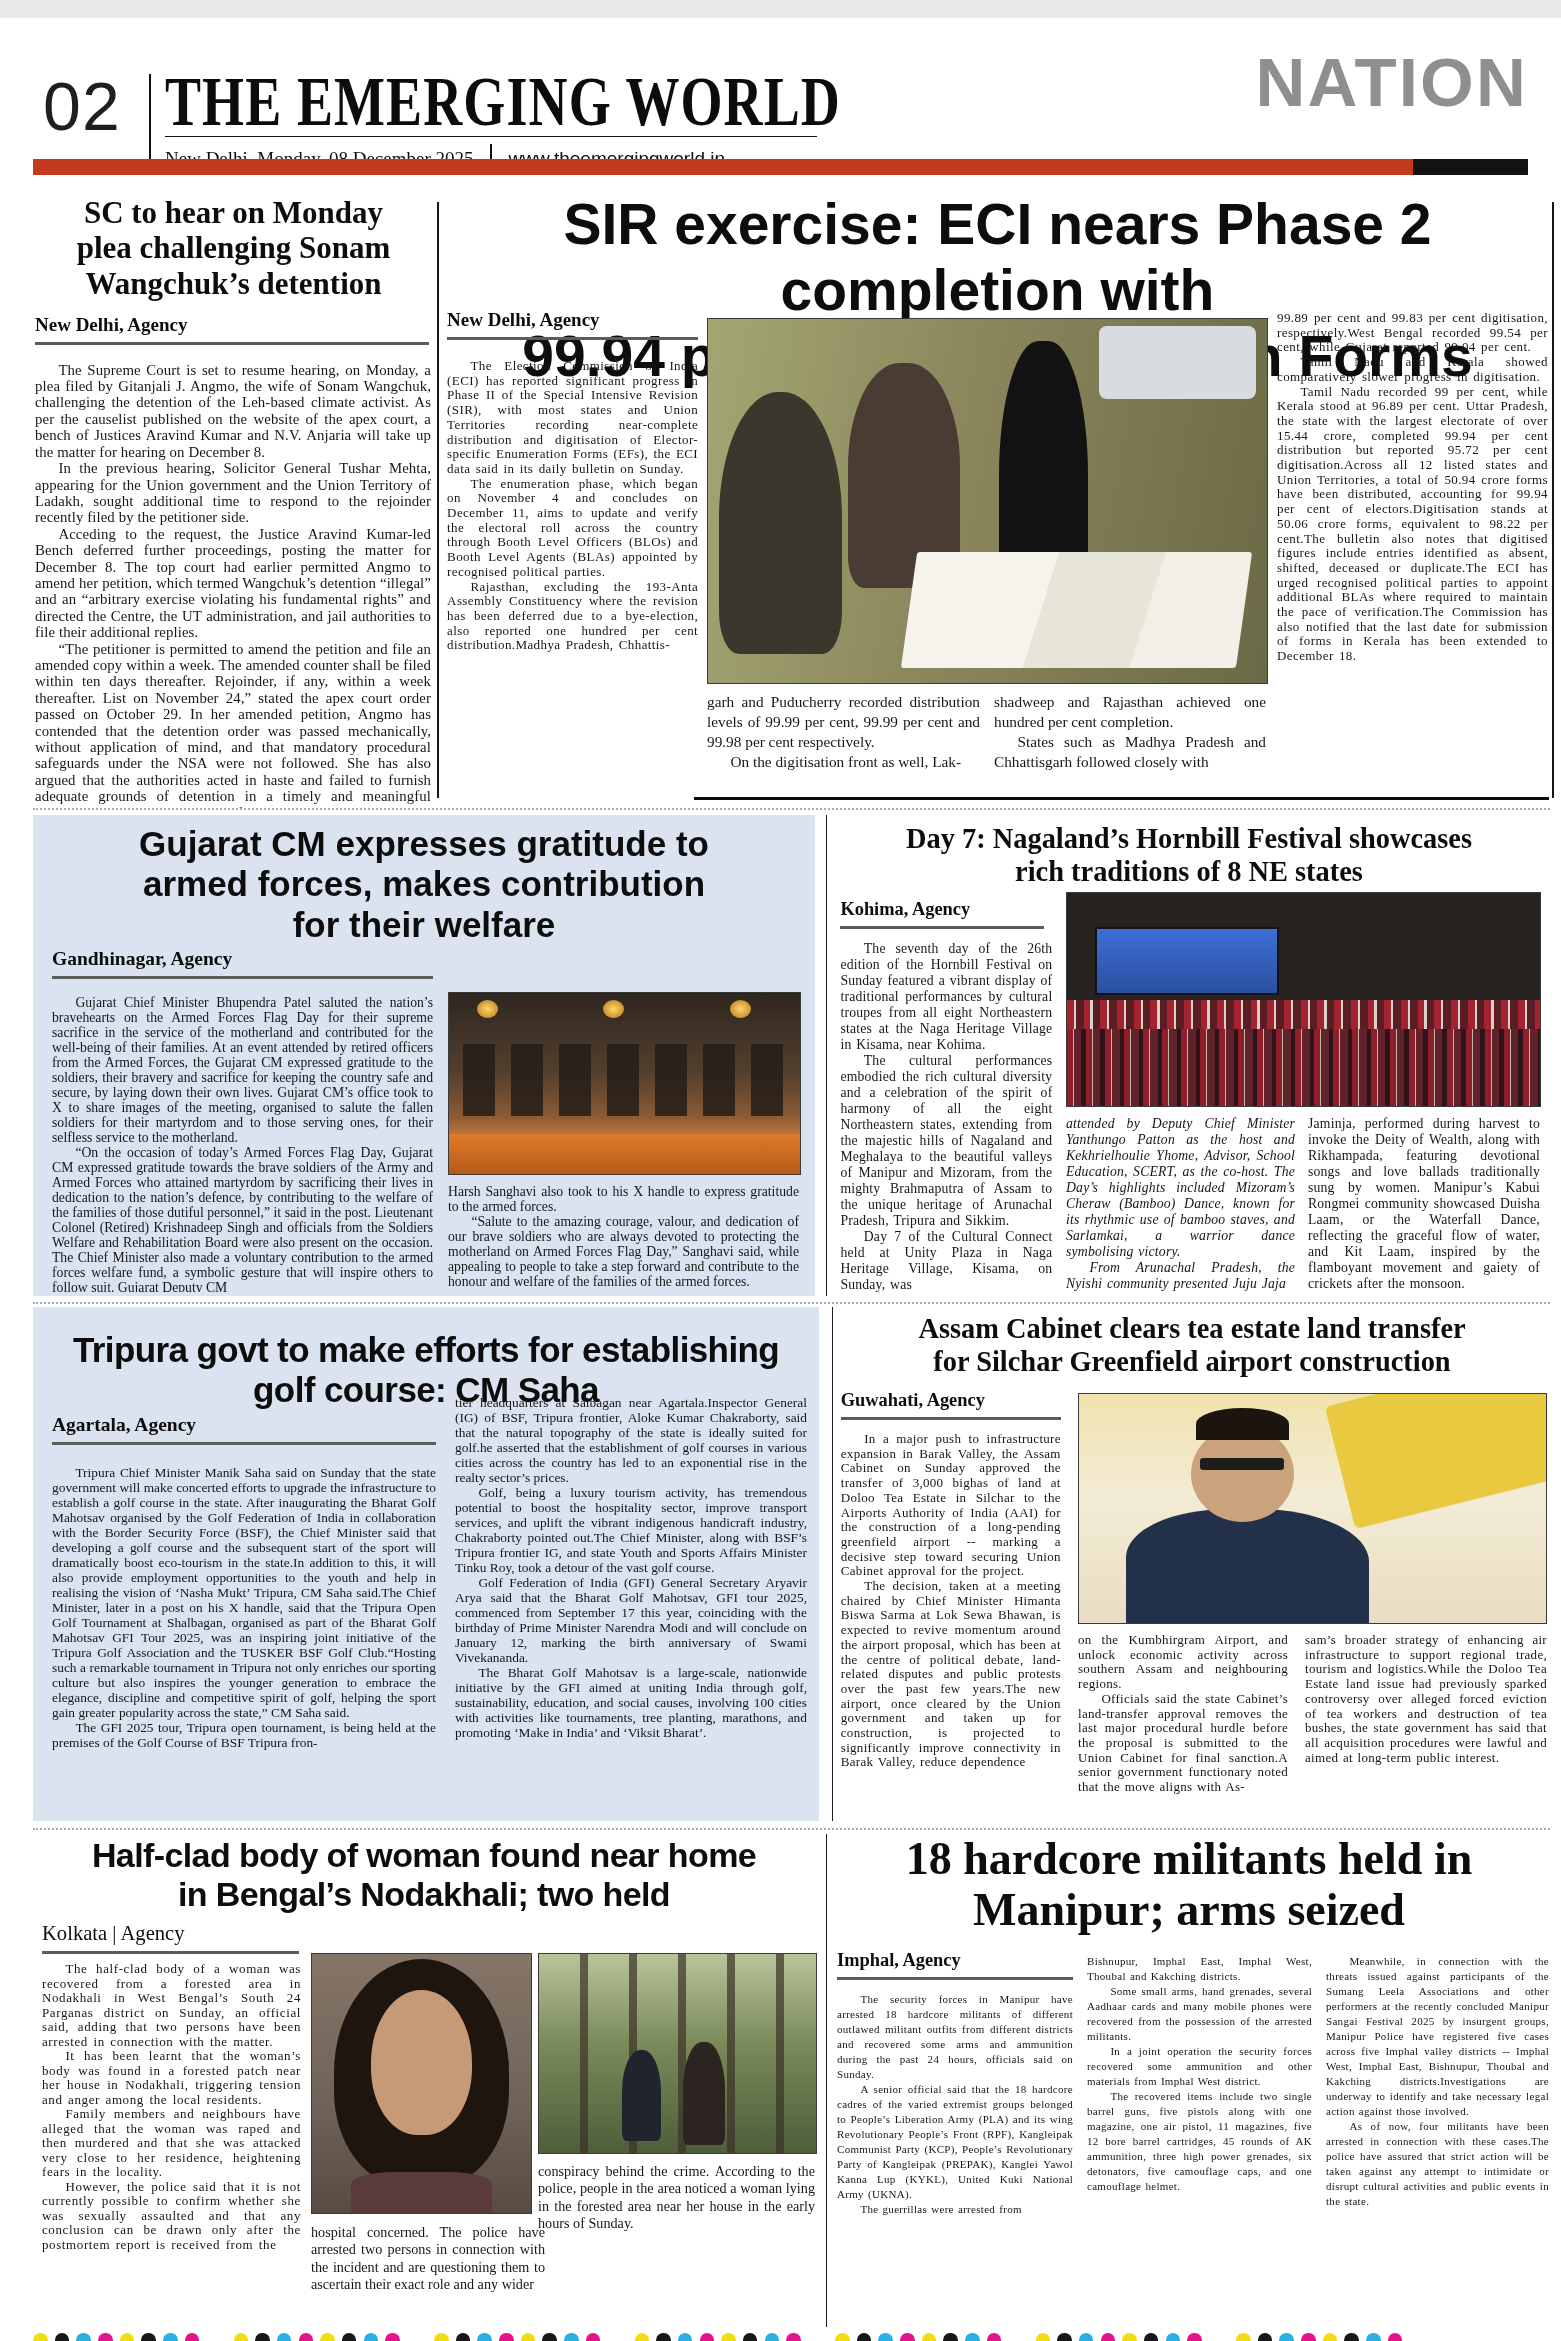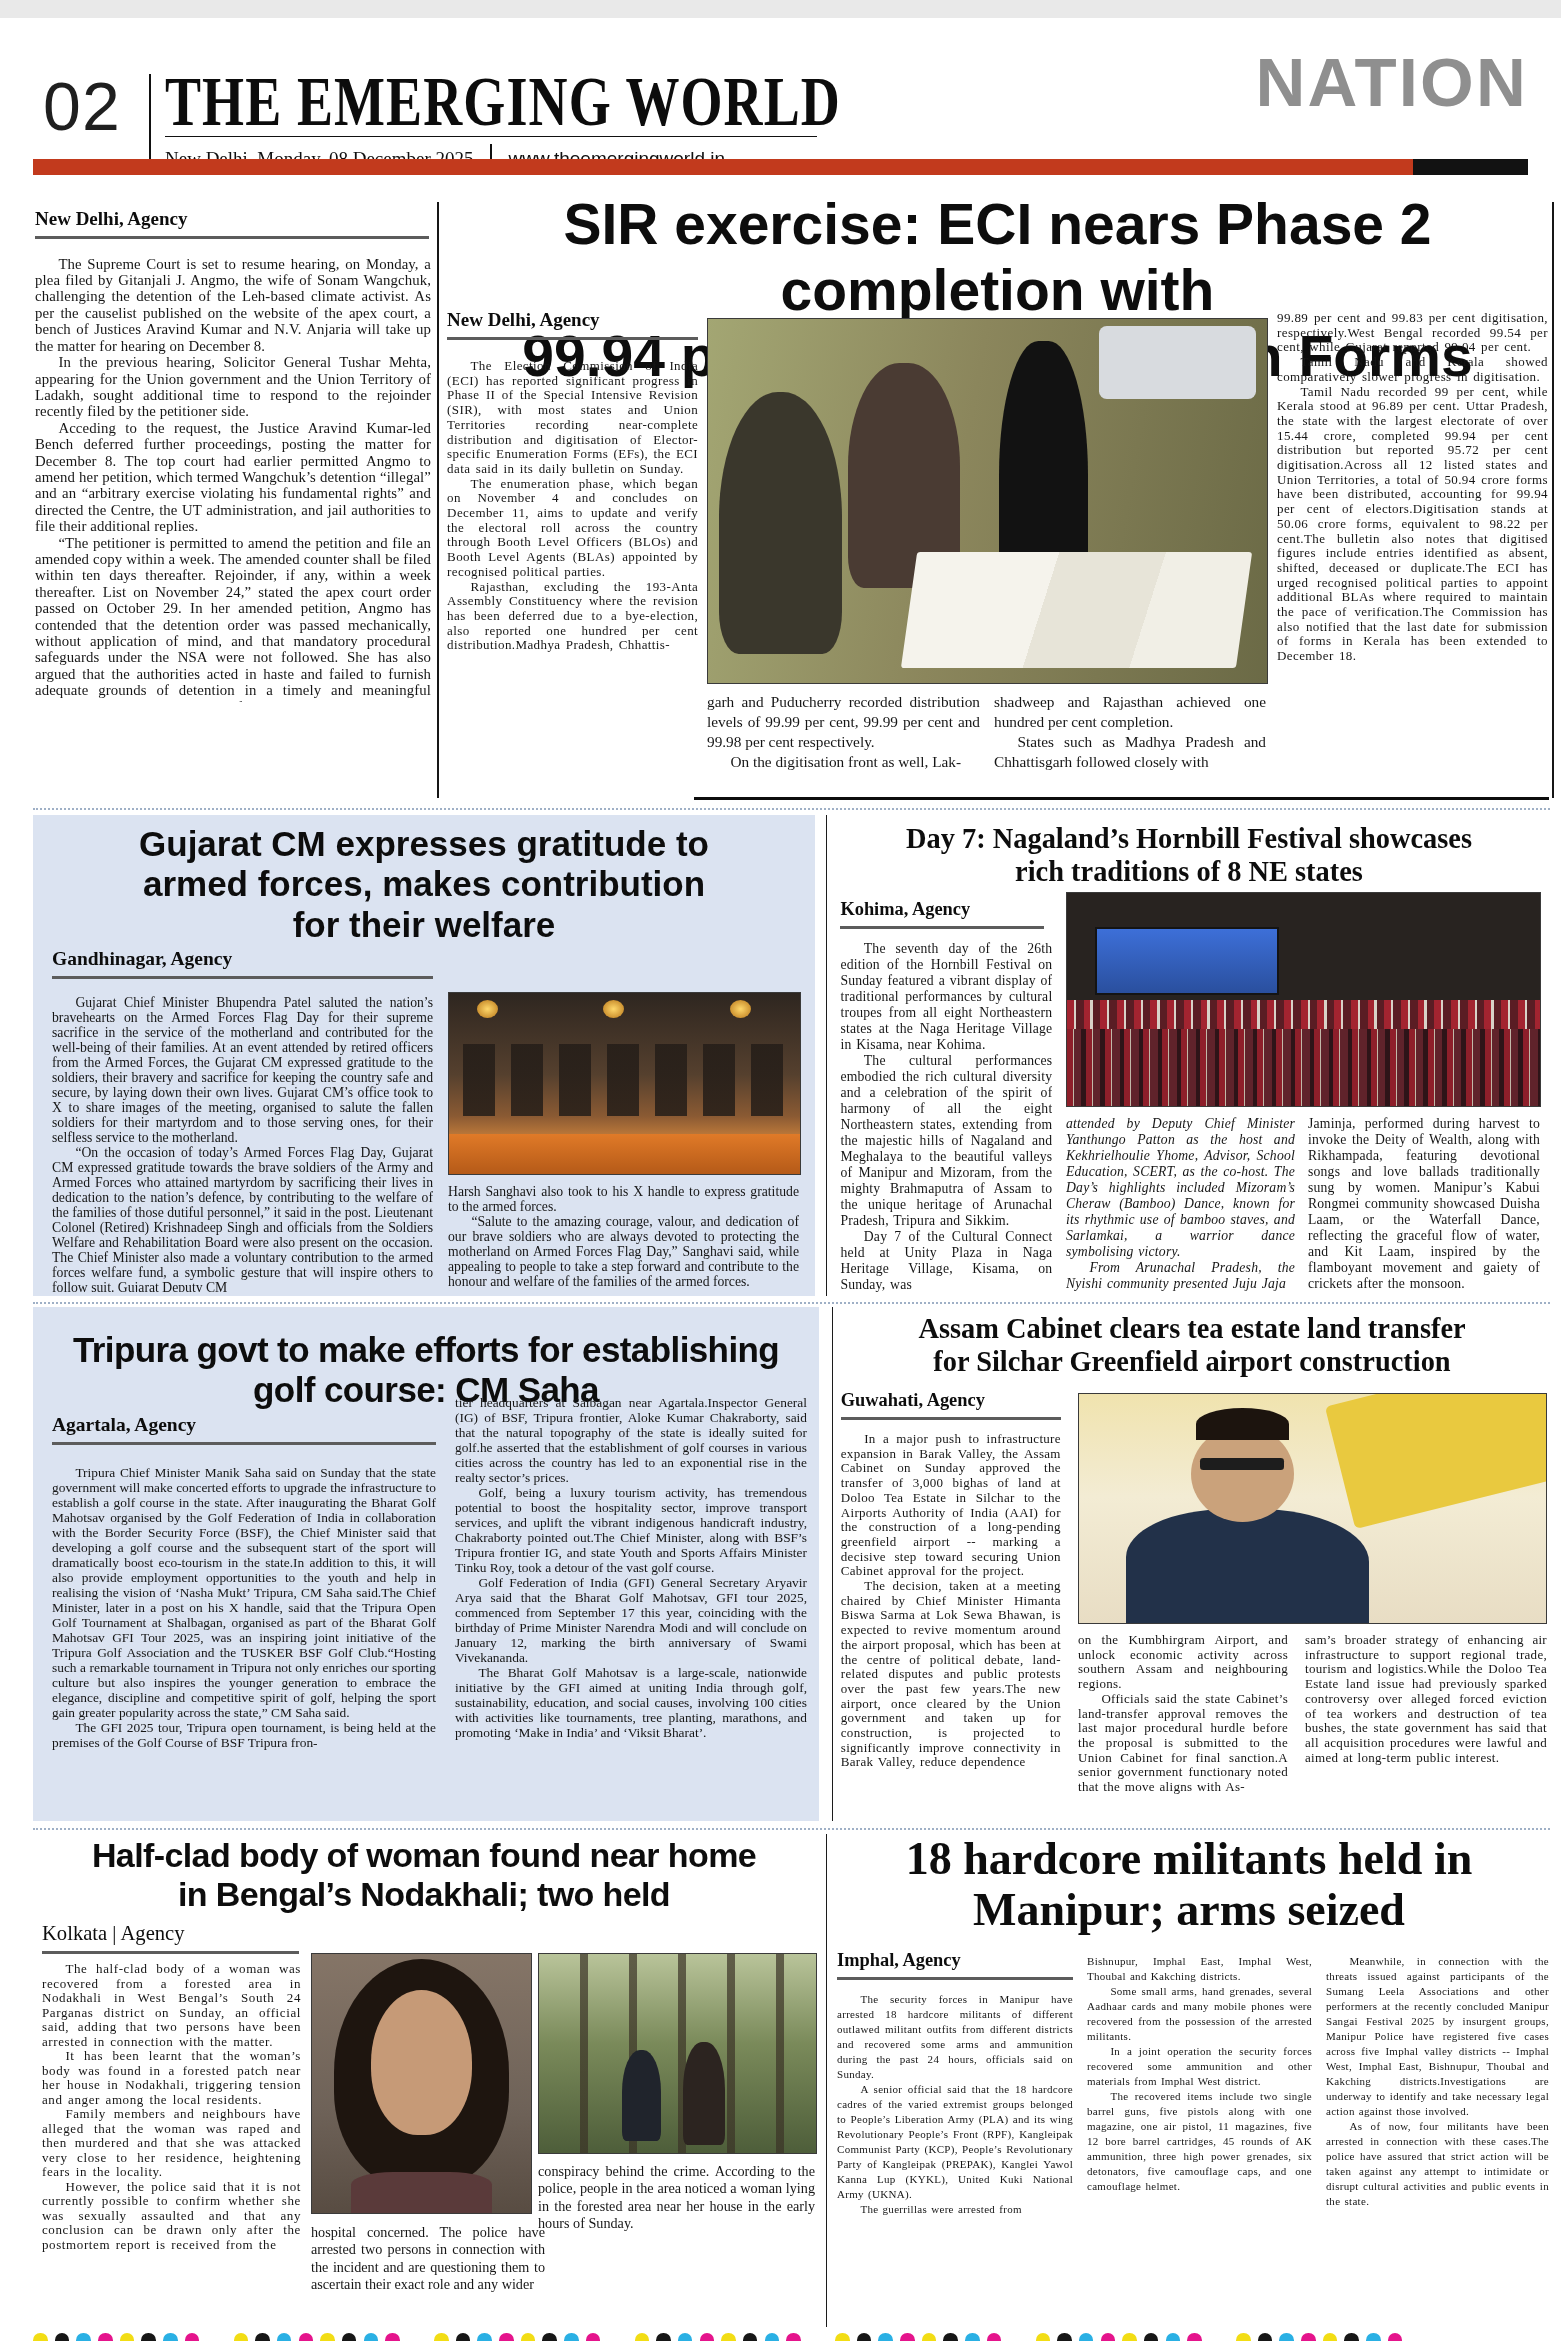--- a/index.html
+++ b/index.html
@@ -86,20 +86,23 @@
   <div class="dateline-row">
     <span class="dateline">New Delhi, Monday, 08 December 2025</span>
     <span class="hdr-div2"></span>
     <span class="website">www.theemergingworld.in</span>
   </div>
   <div class="section-label">NATION</div>
   <div class="red-bar"></div>
   <div class="black-bar"></div>
 
   <div class="art" style="left:35px; top:177px; width:397px; height:608px;">
+    <h1 class="hl" id="sc-hl">SC to hear on Monday
+plea challenging Sonam
+Wangchuk’s detention</h1>
     <div class="byline" style="position:relative; margin-top:13.4px; width:394px;">New Delhi, Agency</div>
     <div class="body" id="sc-body" style="position:relative; margin-top:16.7px; width:396px; height:446px;">
         <p>The Supreme Court is set to resume hearing, on Monday, a plea filed by Gitanjali J. Angmo, the wife of Sonam Wangchuk, challenging the detention of the Leh-based climate activist.  As per the causelist published on the website of the apex court, a bench of Justices Aravind Kumar and N.V. Anjaria will take up the matter for hearing on December 8.</p>
         <p>In the previous hearing, Solicitor General Tushar Mehta, appearing for the Union government and the Union Territory of Ladakh, sought additional time to respond to the rejoinder recently filed by the petitioner side.</p>
         <p>Acceding to the request, the Justice Aravind Kumar-led Bench deferred further proceedings, posting the matter for December 8. The top court had earlier permitted Angmo to amend her petition, which termed Wangchuk’s detention “illegal” and an “arbitrary exercise violating his fundamental rights” and directed the Centre, the UT administration, and jail authorities to file their additional replies.</p>
         <p>“The petitioner is permitted to amend the petition and file an amended copy within a week. The amended counter shall be filed within ten days thereafter. Rejoinder, if any, within a week thereafter. List on November 24,” stated the apex court order passed on October 29. In her amended petition, Angmo has contended that the detention order was passed mechanically, without application of mind, and that mandatory procedural safeguards under the NSA were not followed. She has also argued that the authorities acted in haste and failed to furnish adequate grounds of detention in a timely and meaningful manner, depriving Wangchuk of the opportunity to make an effective representation.</p>
       </div>
   </div>
 
   <div class="vrule" style="left:437px; top:184px; height:596px;"></div>

